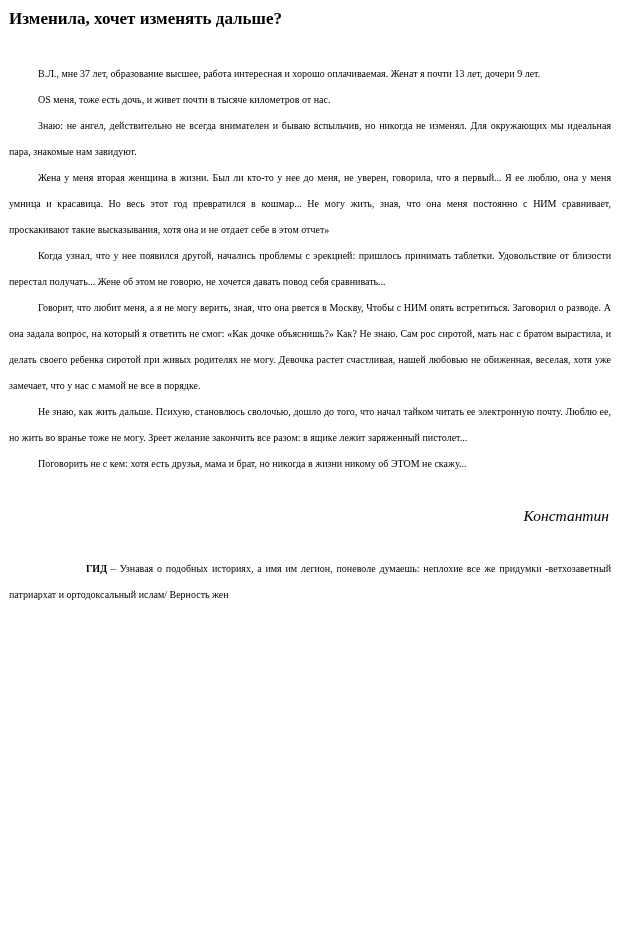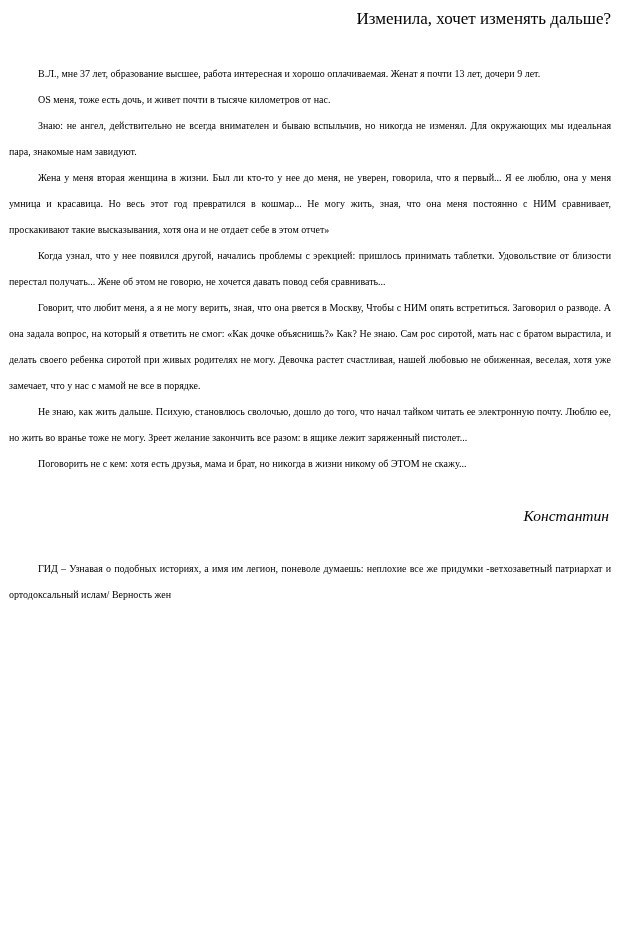--- a/index.html
+++ b/index.html
@@ -12,22 +12,22 @@
     min-height: 947px;
     box-sizing: border-box;
     background: #ffffff;
     padding: 8px 9px 6px 9px;
     font-family: "Liberation Serif", "DejaVu Serif", serif;
     color: #000000;
     overflow: hidden;
   }
   .title {
     font-size: 17px;
-    font-weight: normal;
-    text-align: right;
+    font-weight: bold;
+    text-align: left;
     margin: 0 0 31px 0;
     line-height: 22px;
   }
   .para {
     font-size: 10px;
     line-height: 26px;
     text-align: justify;
     text-indent: 29px;
     margin: 0;
   }
@@ -35,21 +35,22 @@
     font-size: 15.5px;
     line-height: 26px;
     font-style: italic;
     text-align: right;
     margin: 26px 2px 15px 0;
   }
   .gid {
     margin-top: 27px;
   }
   .gid-label {
-    font-weight: normal;
+    font-weight: bold;
+    margin-left: 48px;
   }
 </style>
 </head>
 <body>
 
 <div class="page">
   <h1 class="title">Изменила, хочет изменять дальше?</h1>
 
   <p class="para">В.Л., мне 37 лет, образование высшее, работа интересная и хорошо оплачиваемая. Женат я почти 13 лет, дочери 9 лет.</p>
   <p class="para">OS меня, тоже есть дочь, и живет почти в тысяче километров от нас.</p>

